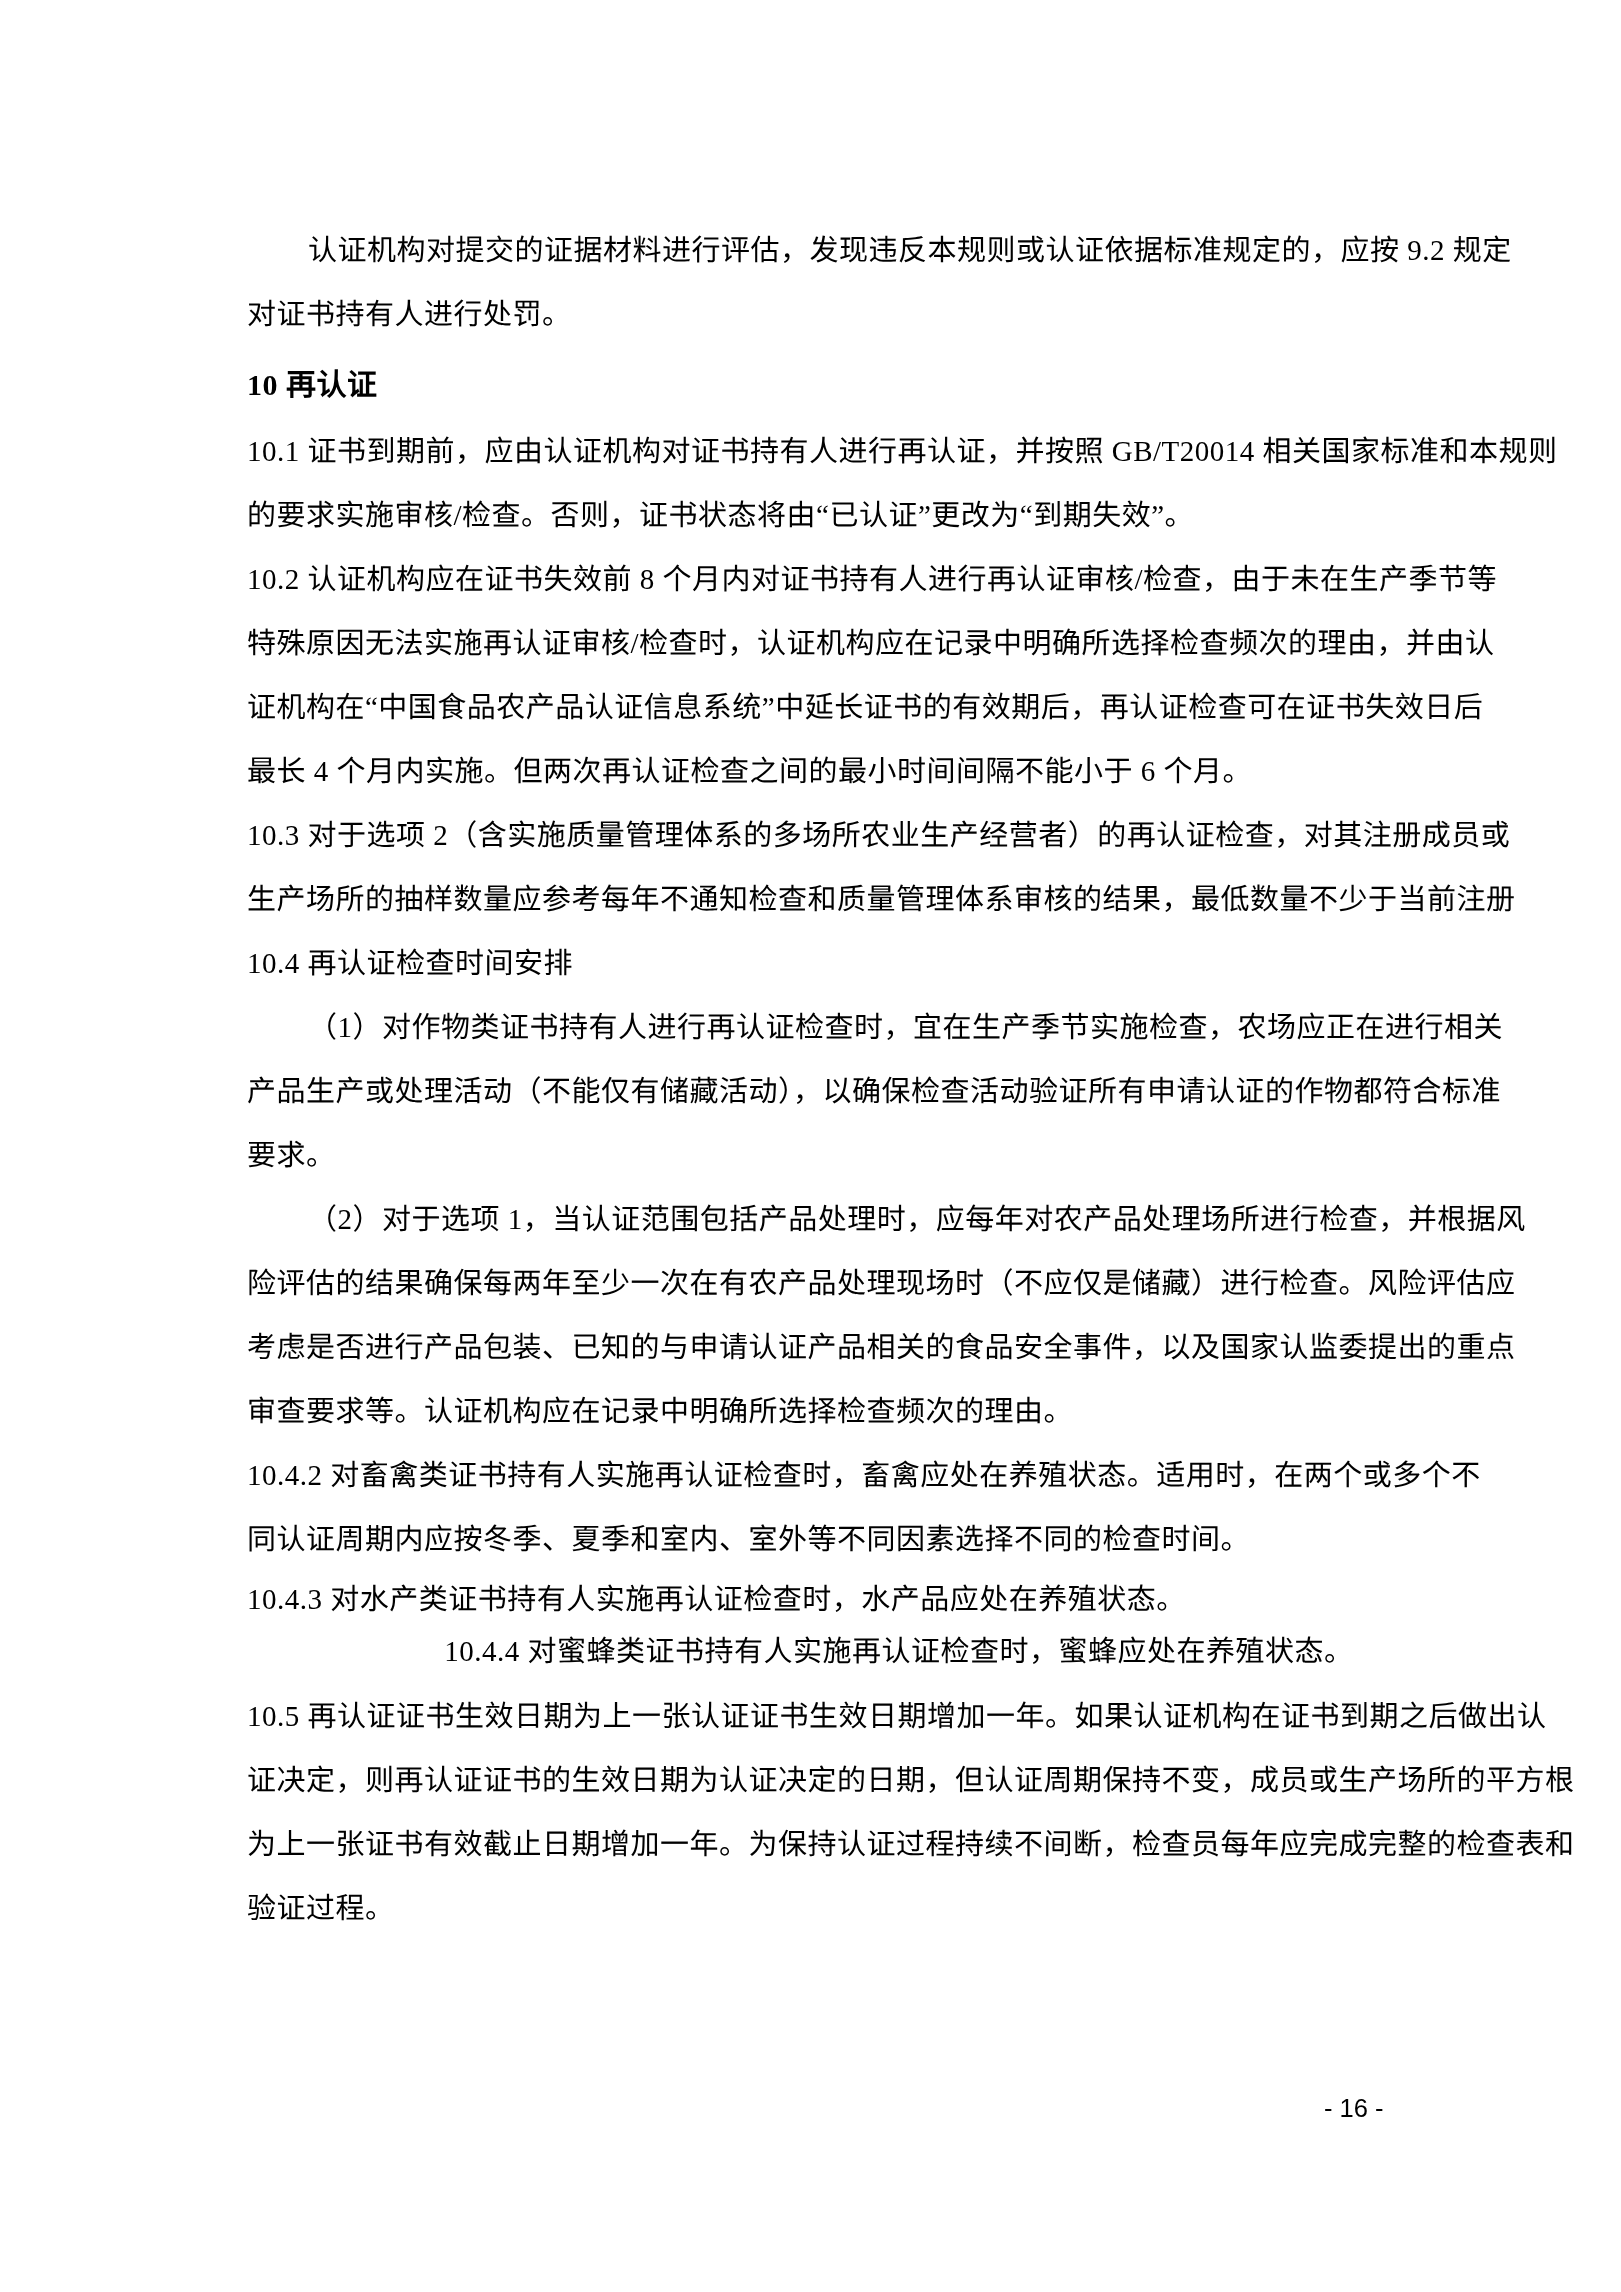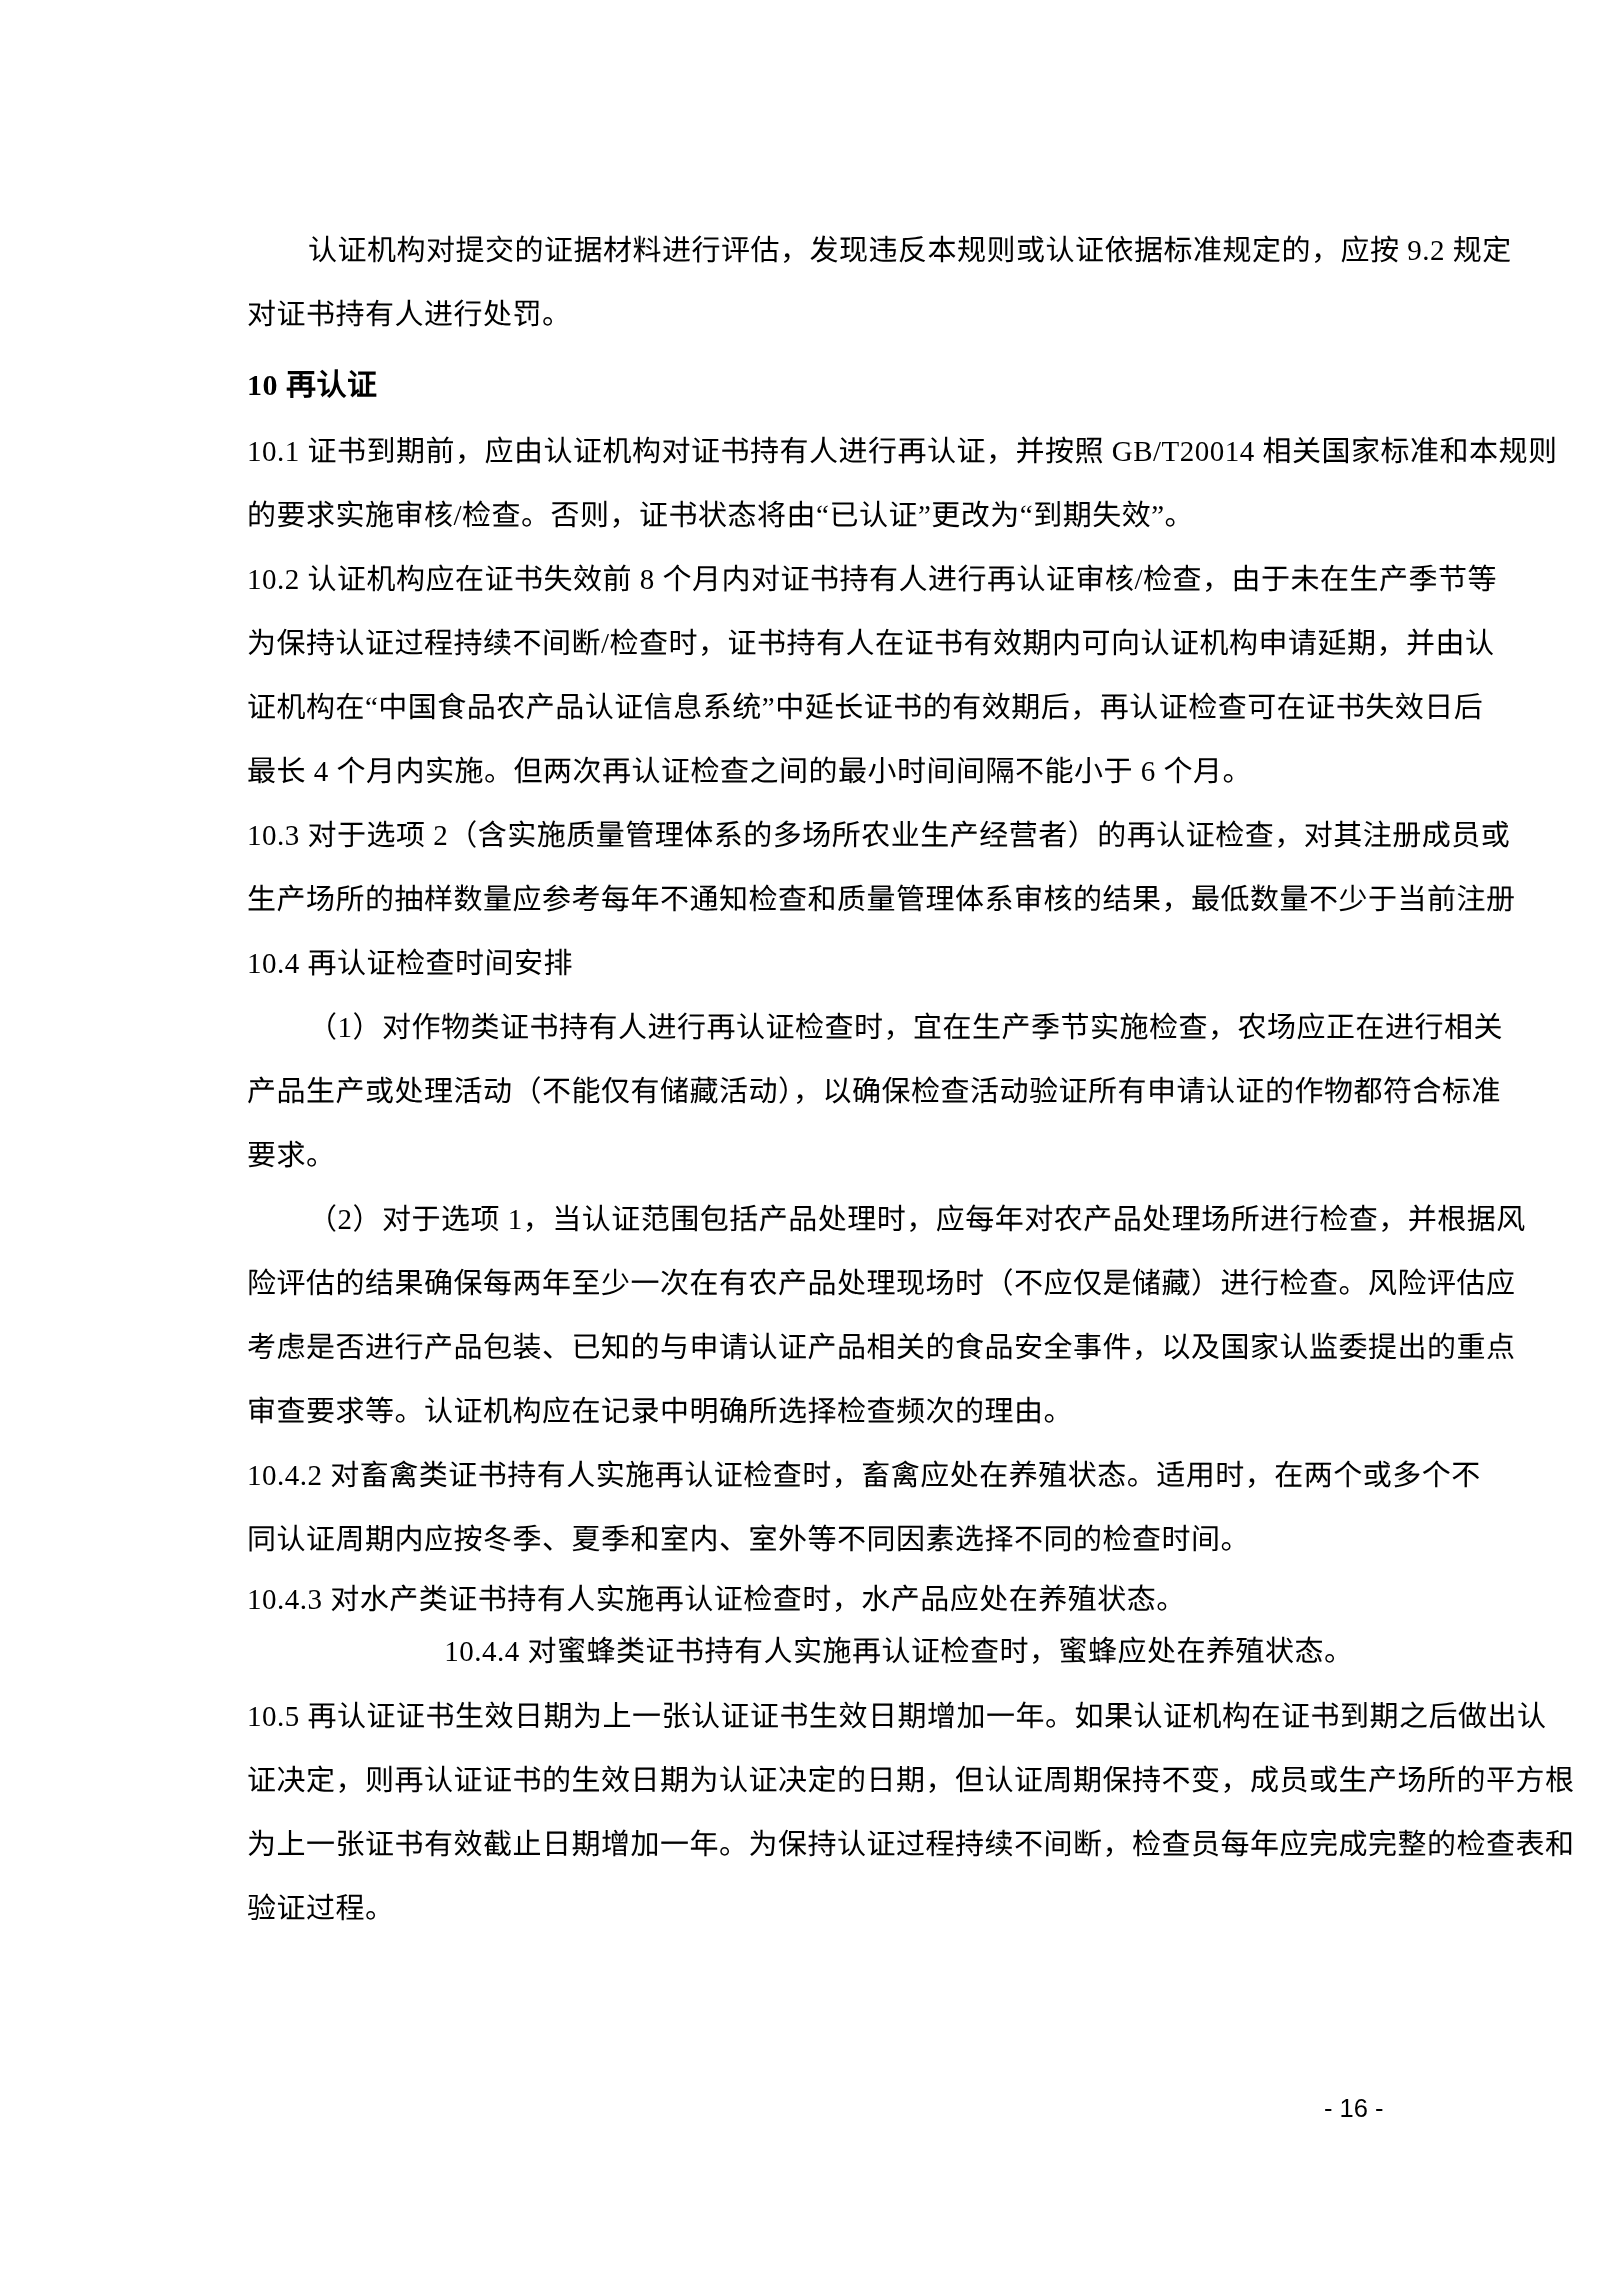--- a/index.html
+++ b/index.html
@@ -52,21 +52,21 @@
 <body>
 
 <div class="page">
   <div class="content">
       <div class="line indent">认证机构对提交的证据材料进行评估，发现违反本规则或认证依据标准规定的，应按 9.2 规定</div>
       <div class="line">对证书持有人进行处罚。</div>
       <div class="line heading">10 再认证</div>
       <div class="line">10.1 证书到期前，应由认证机构对证书持有人进行再认证，并按照 GB/T20014 相关国家标准和本规则</div>
       <div class="line">的要求实施审核/检查。否则，证书状态将由“已认证”更改为“到期失效”。</div>
       <div class="line">10.2 认证机构应在证书失效前 8 个月内对证书持有人进行再认证审核/检查，由于未在生产季节等</div>
-      <div class="line">为保持认证过程持续不间断/检查时，证书持有人在证书有效期内可向认证机构申请延期，并由认</div>
+      <div class="line">特殊原因无法实施再认证审核/检查时，认证机构应在记录中明确所选择检查频次的理由，并由认</div>
       <div class="line">证机构在“中国食品农产品认证信息系统”中延长证书的有效期后，再认证检查可在证书失效日后</div>
       <div class="line">最长 4 个月内实施。但两次再认证检查之间的最小时间间隔不能小于 6 个月。</div>
       <div class="line">10.3 对于选项 2（含实施质量管理体系的多场所农业生产经营者）的再认证检查，对其注册成员或</div>
       <div class="line">生产场所的抽样数量应参考每年不通知检查和质量管理体系审核的结果，最低数量不少于当前注册</div>
       <div class="line">10.4 再认证检查时间安排</div>
       <div class="line indent">（1）对作物类证书持有人进行再认证检查时，宜在生产季节实施检查，农场应正在进行相关</div>
       <div class="line">产品生产或处理活动（不能仅有储藏活动），以确保检查活动验证所有申请认证的作物都符合标准</div>
       <div class="line">要求。</div>
       <div class="line indent">（2）对于选项 1，当认证范围包括产品处理时，应每年对农产品处理场所进行检查，并根据风</div>
       <div class="line">险评估的结果确保每两年至少一次在有农产品处理现场时（不应仅是储藏）进行检查。风险评估应</div>

